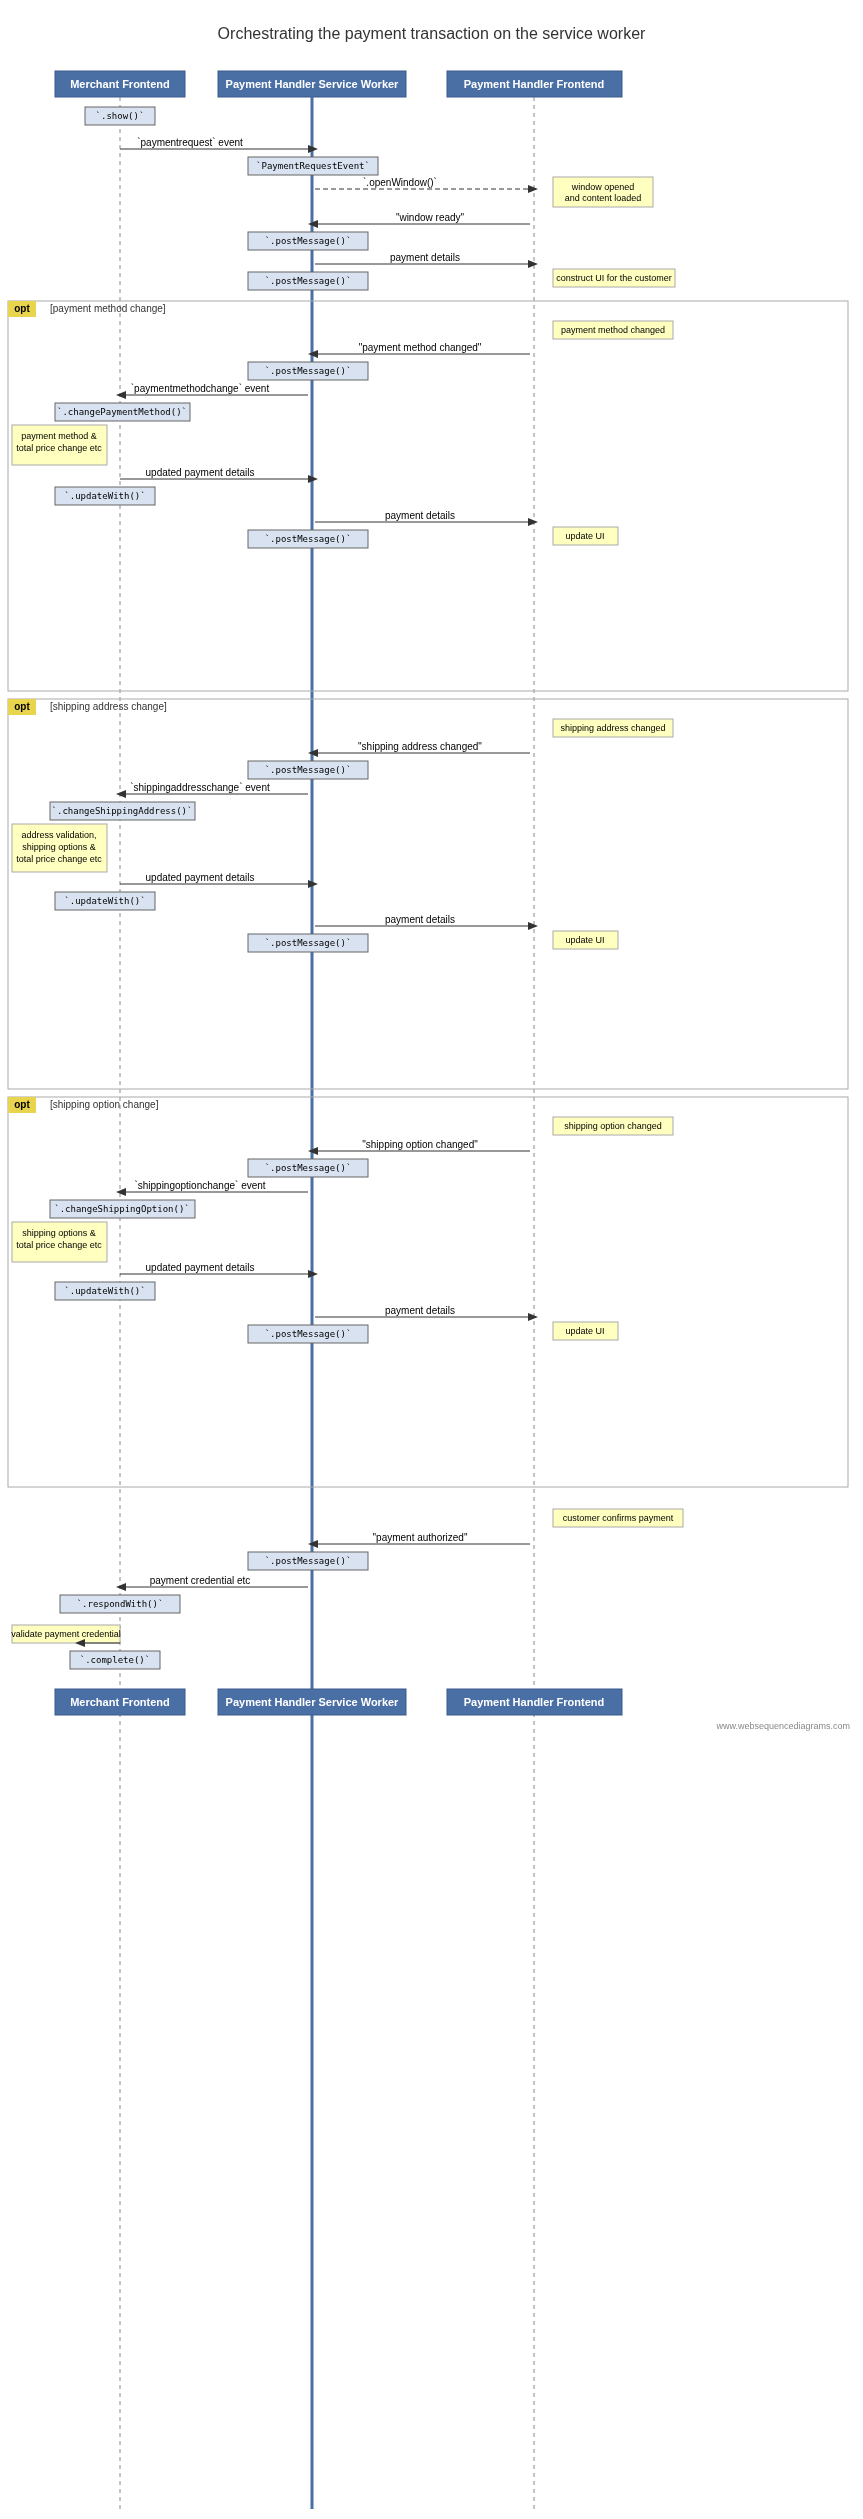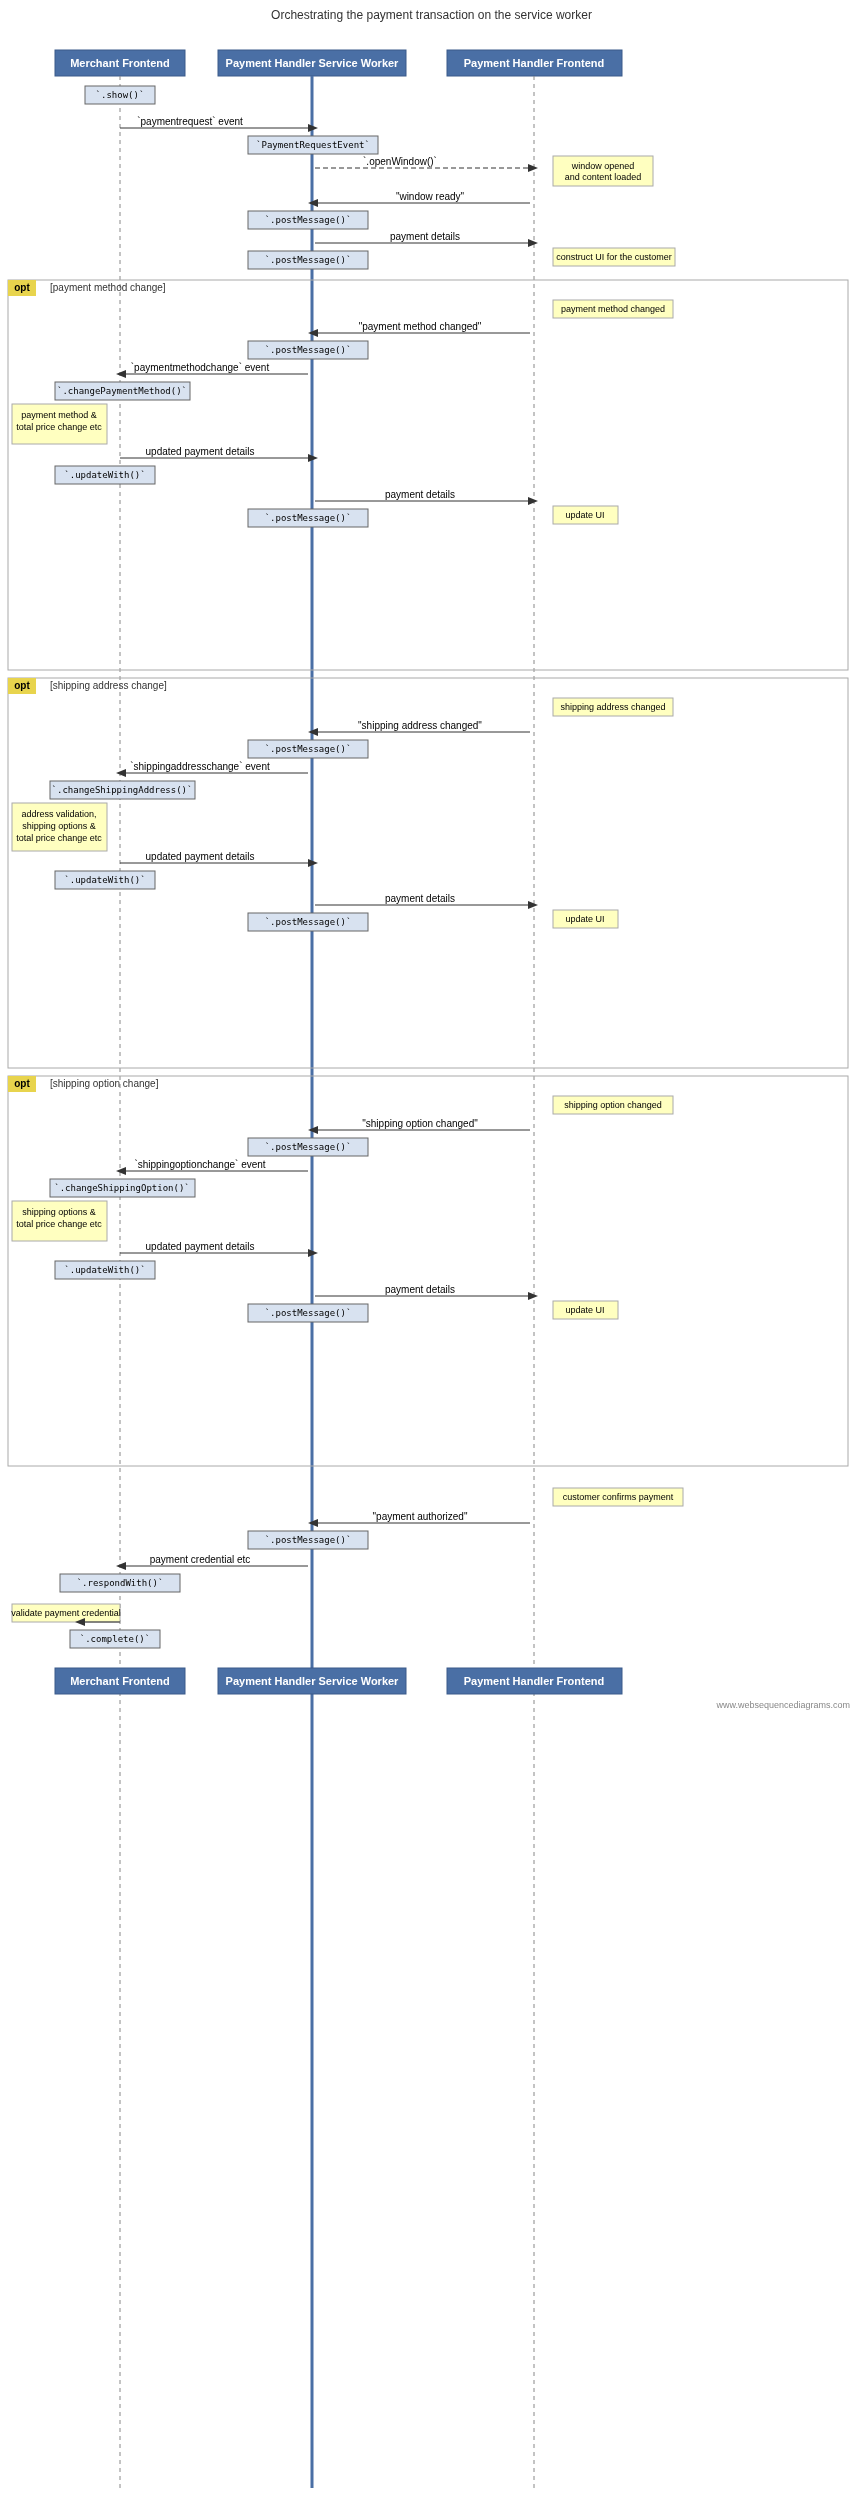--- a/index.html
+++ b/index.html
@@ -16,21 +16,21 @@
     .outer-container {
       position: relative;
       width: 863px;
     }
   </style>
 </head>
 <body>
 
 <div class="outer-container">
 
-  <div style="text-align:center; font-size:12px; padding: 8px 0 6px 0; color:#333;">
+  <div style="text-align:center; font-size:16px; padding: 25px 0 6px 0; color:#333;">
     <span>Orchestrating the payment transaction on the service worker</span>
   </div>
 
   <svg width="863" height="2519" viewBox="0 0 863 2519" xmlns="http://www.w3.org/2000/svg" style="display:block; font-family: Arial, sans-serif;">
 
     <rect x="55" y="22" width="130" height="26" fill="#4a6fa5" stroke="#3a5a8a"></rect>
     <text x="120" y="39" text-anchor="middle" fill="white" font-size="11" font-weight="bold">Merchant Frontend</text>
 
     <rect x="218" y="22" width="188" height="26" fill="#4a6fa5" stroke="#3a5a8a"></rect>
     <text x="312" y="39" text-anchor="middle" fill="white" font-size="11" font-weight="bold">Payment Handler Service Worker</text>

